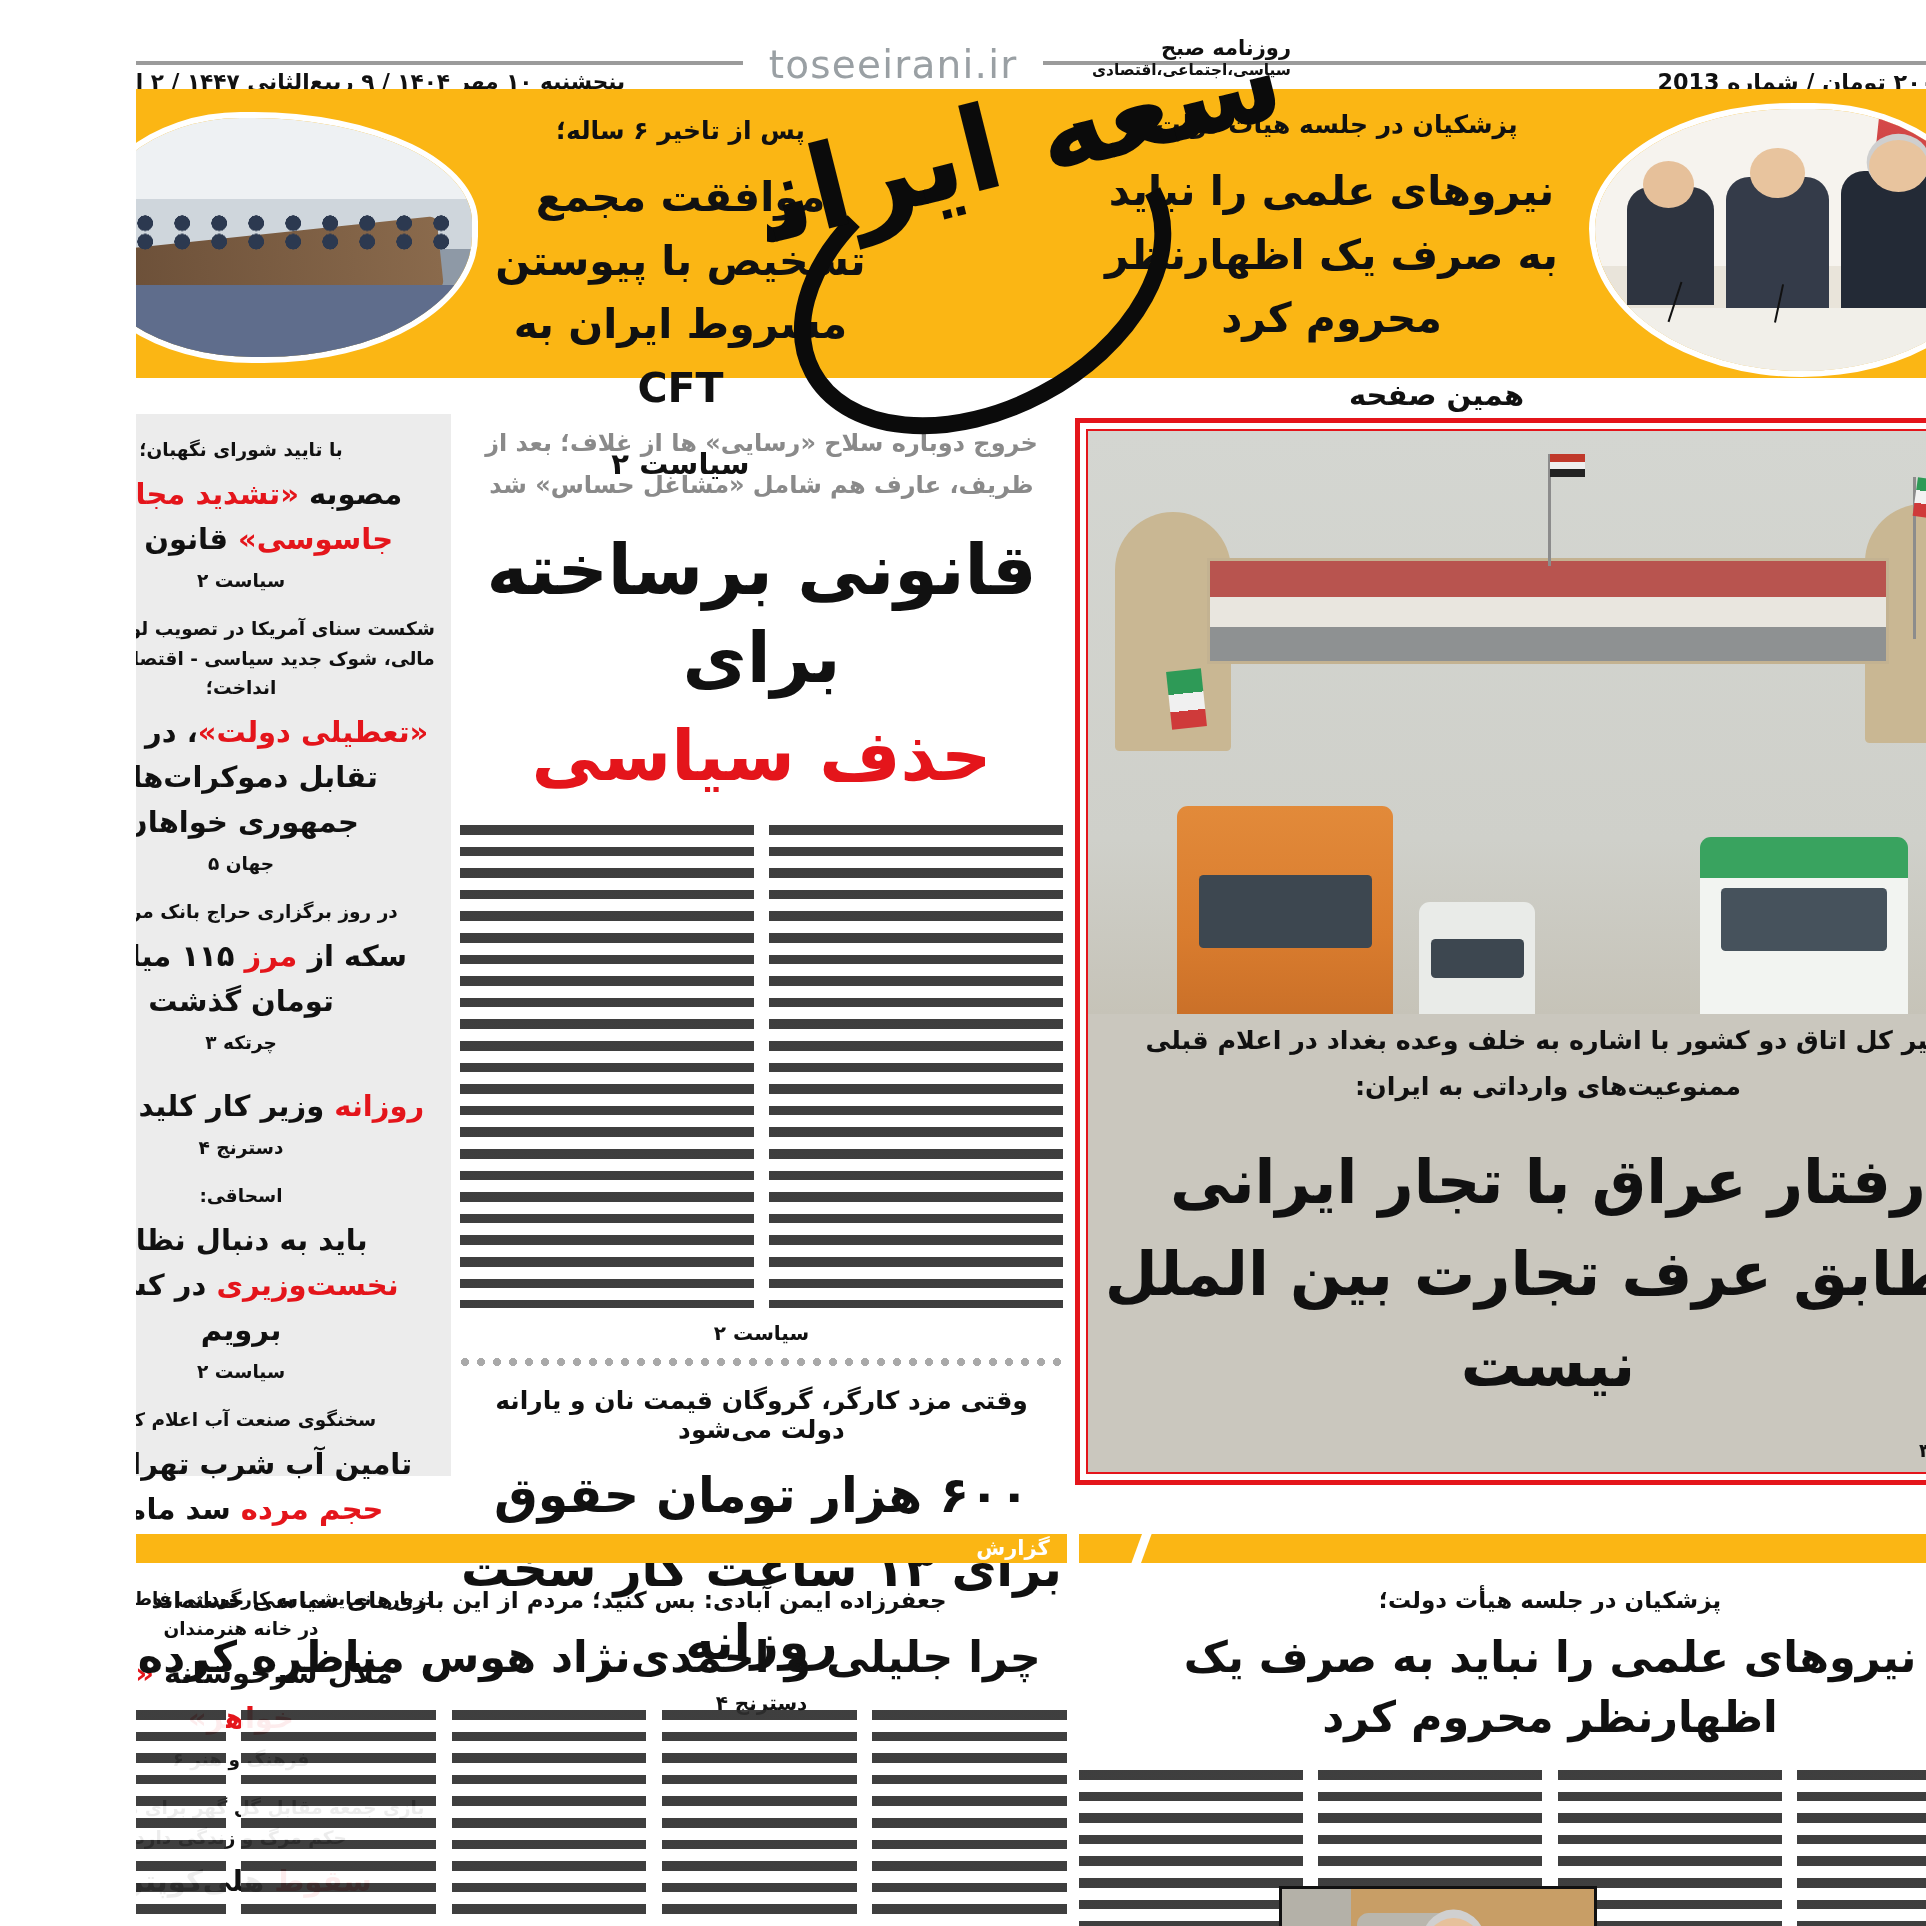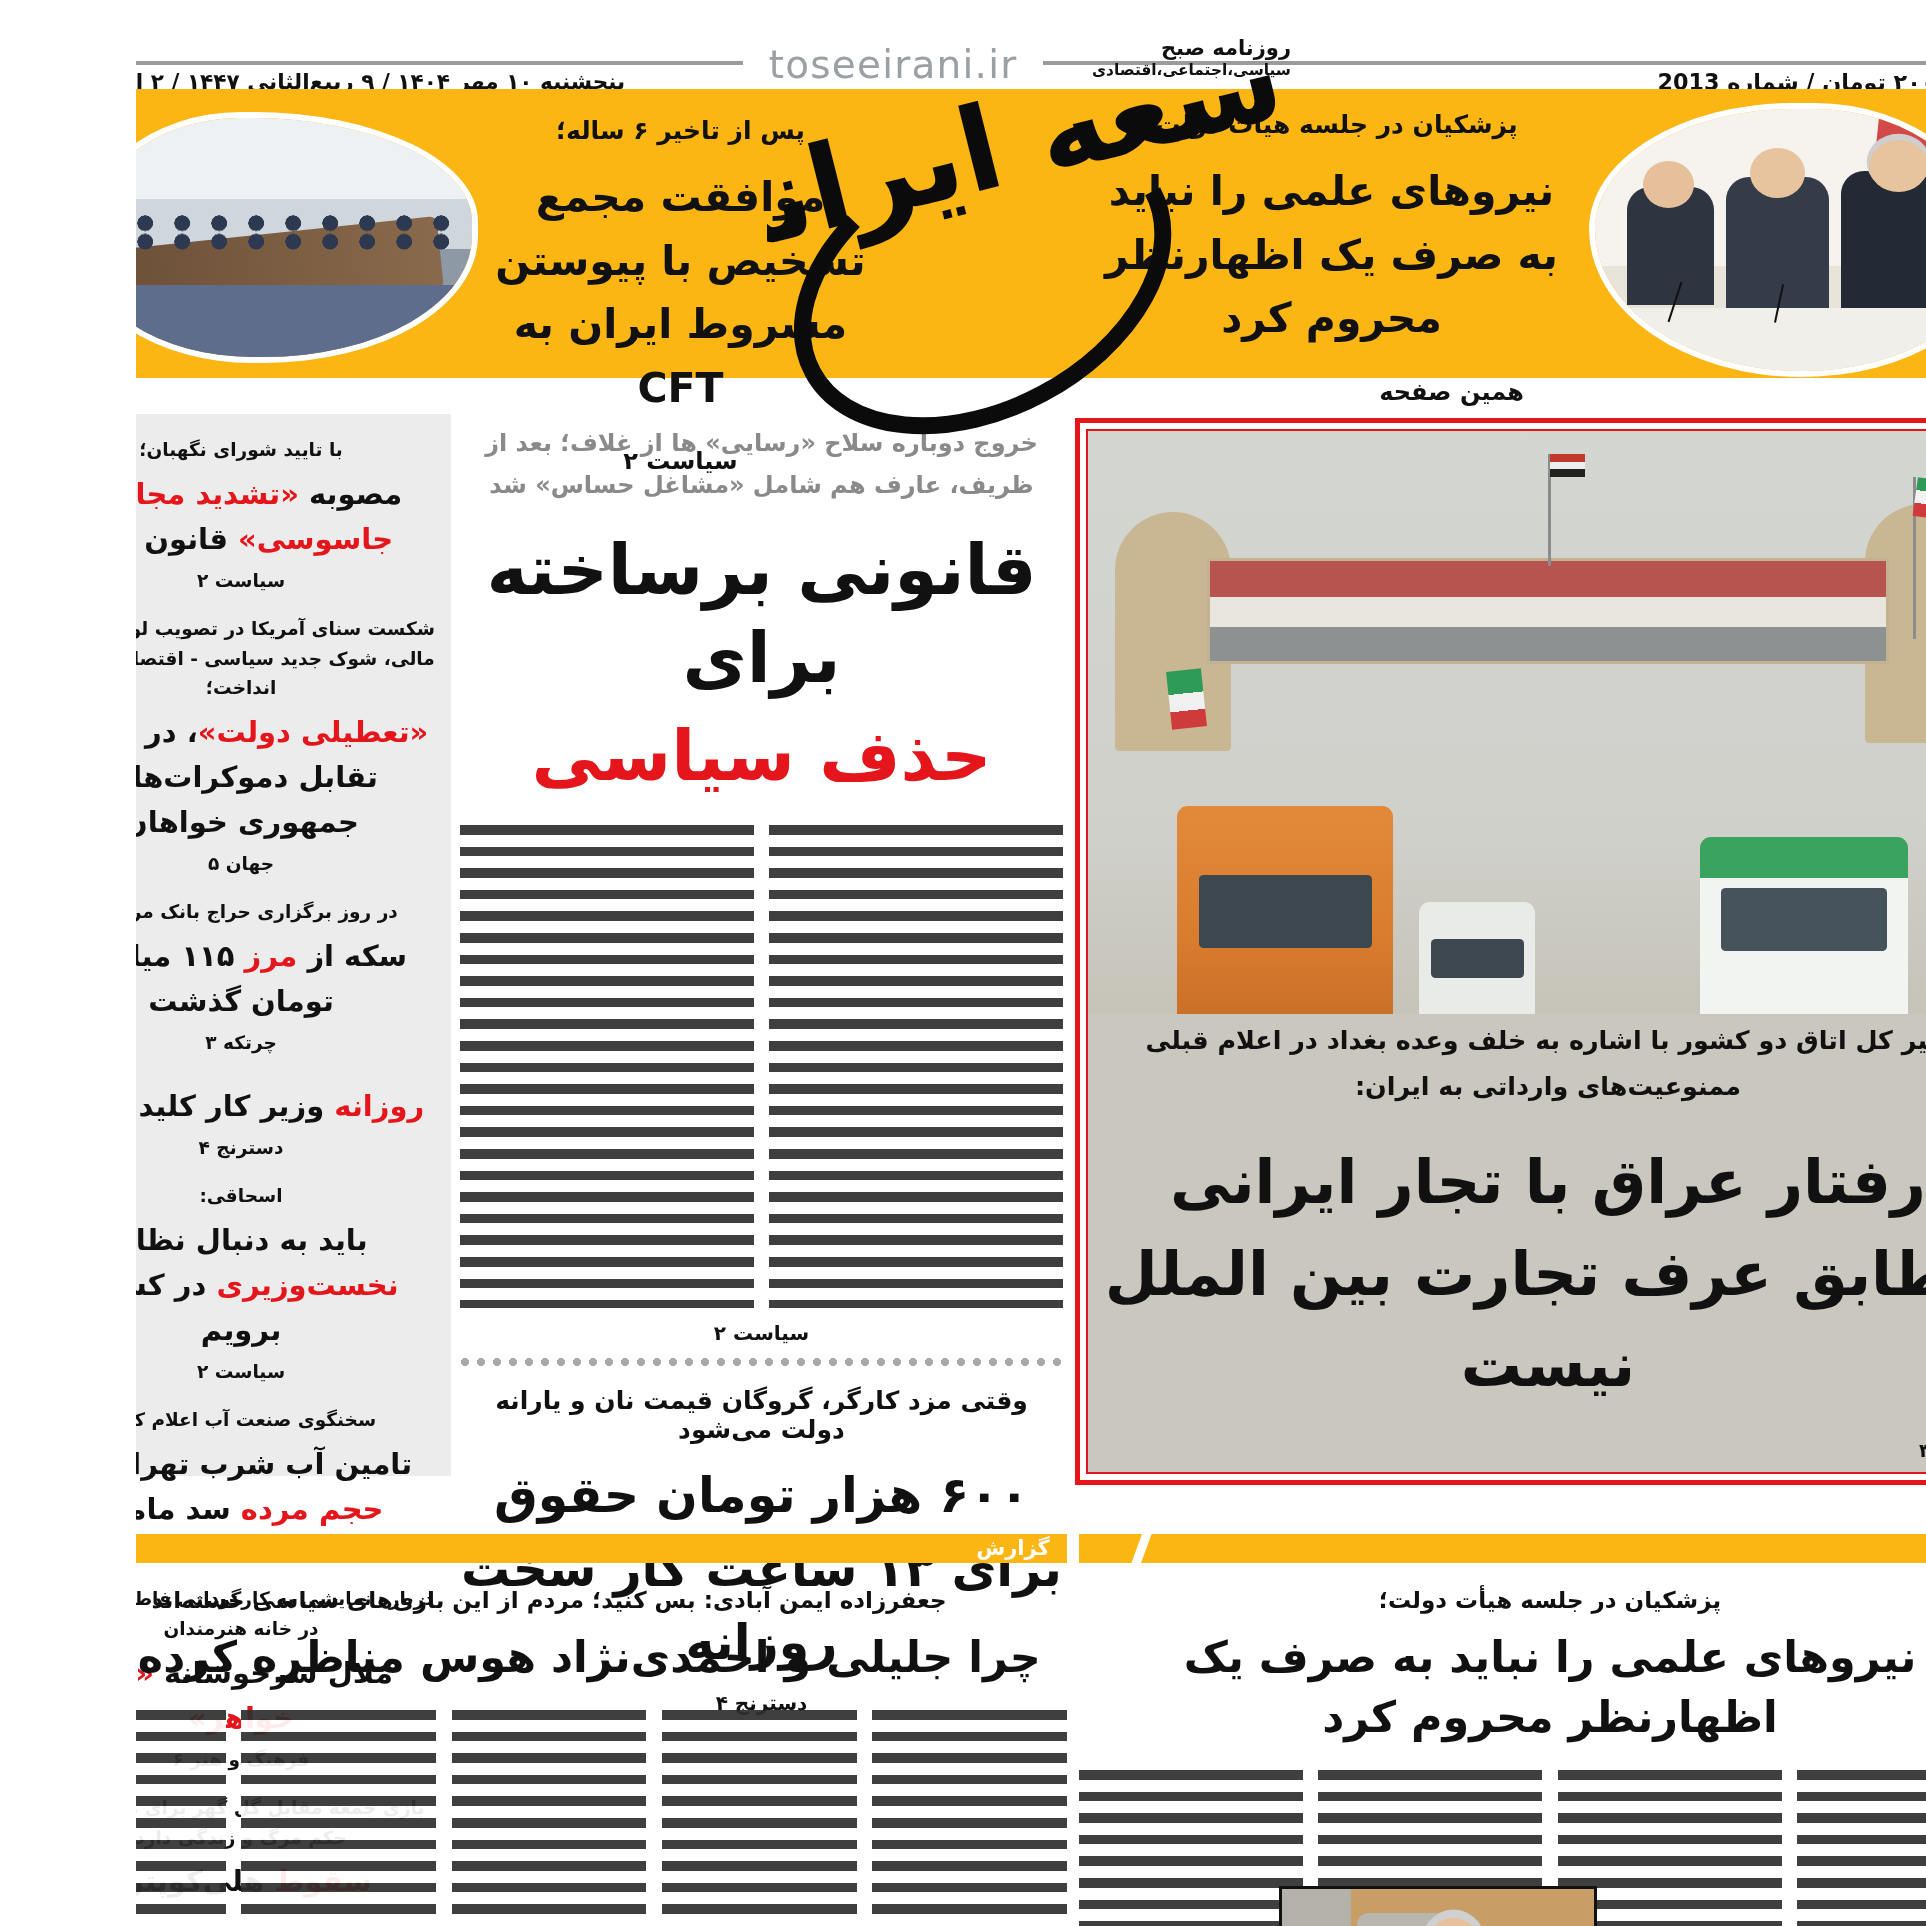--- a/index.html
+++ b/index.html
@@ -18,21 +18,21 @@
   
   #banner{top:89px;left:31px;width:1990px;height:289px;background:#FBB614;}
   .blob{position:absolute;border:6.2px solid #fff;overflow:hidden;}
   #banner-left-photo{left:46px;top:23px;width:389px;height:239px;border-radius:42% 58% 55% 45% / 55% 45% 52% 48%;}
   #banner-right-photo{right:23px;top:13.5px;width:397px;height:262px;border-radius:50% 45% 48% 52% / 46% 54% 46% 54%;}
   .banner-text{position:absolute;text-align:center;}
   #banner-left-text{left:455px;top:27px;width:389px;}
   #banner-right-text{right:443px;top:21px;width:493px;}
   .b-kicker{font-size:25px;font-weight:bold;margin-bottom:21px;}
   .b-head{font-size:41px;font-weight:bold;line-height:1.55;}
-  .b-tag{font-size:24px;font-weight:bold;margin-top:27px;}
+  .b-tag{font-size:29px;font-weight:bold;margin-top:27px;}
   
   #sidebar{top:414px;left:31px;width:420px;height:1062px;background:#ECECEC;display:flex;flex-direction:column;justify-content:space-between;padding:21px 13.5px 17.3px;box-sizing:border-box;text-align:center;}
   .sb-kicker{font-size:18.5px;font-weight:bold;line-height:1.6;}
   .sb-head{font-size:29px;font-weight:bold;line-height:1.55;margin-top:7px;}
   .sb-tag{font-size:18.5px;font-weight:bold;margin-top:8.5px;}
   .red{color:#E4151B;}
   .dots{height:10px;background-image:radial-gradient(circle at 5px 5px,#a9a9a9 3.9px,transparent 4.2px);background-size:16px 10px;background-repeat:repeat-x;margin:11.6px 0;}
   
   #main-article{top:422px;left:460px;width:603px;text-align:center;}
   #main-kicker{font-size:24px;font-weight:bold;color:#8a8a8a;line-height:1.75;}

